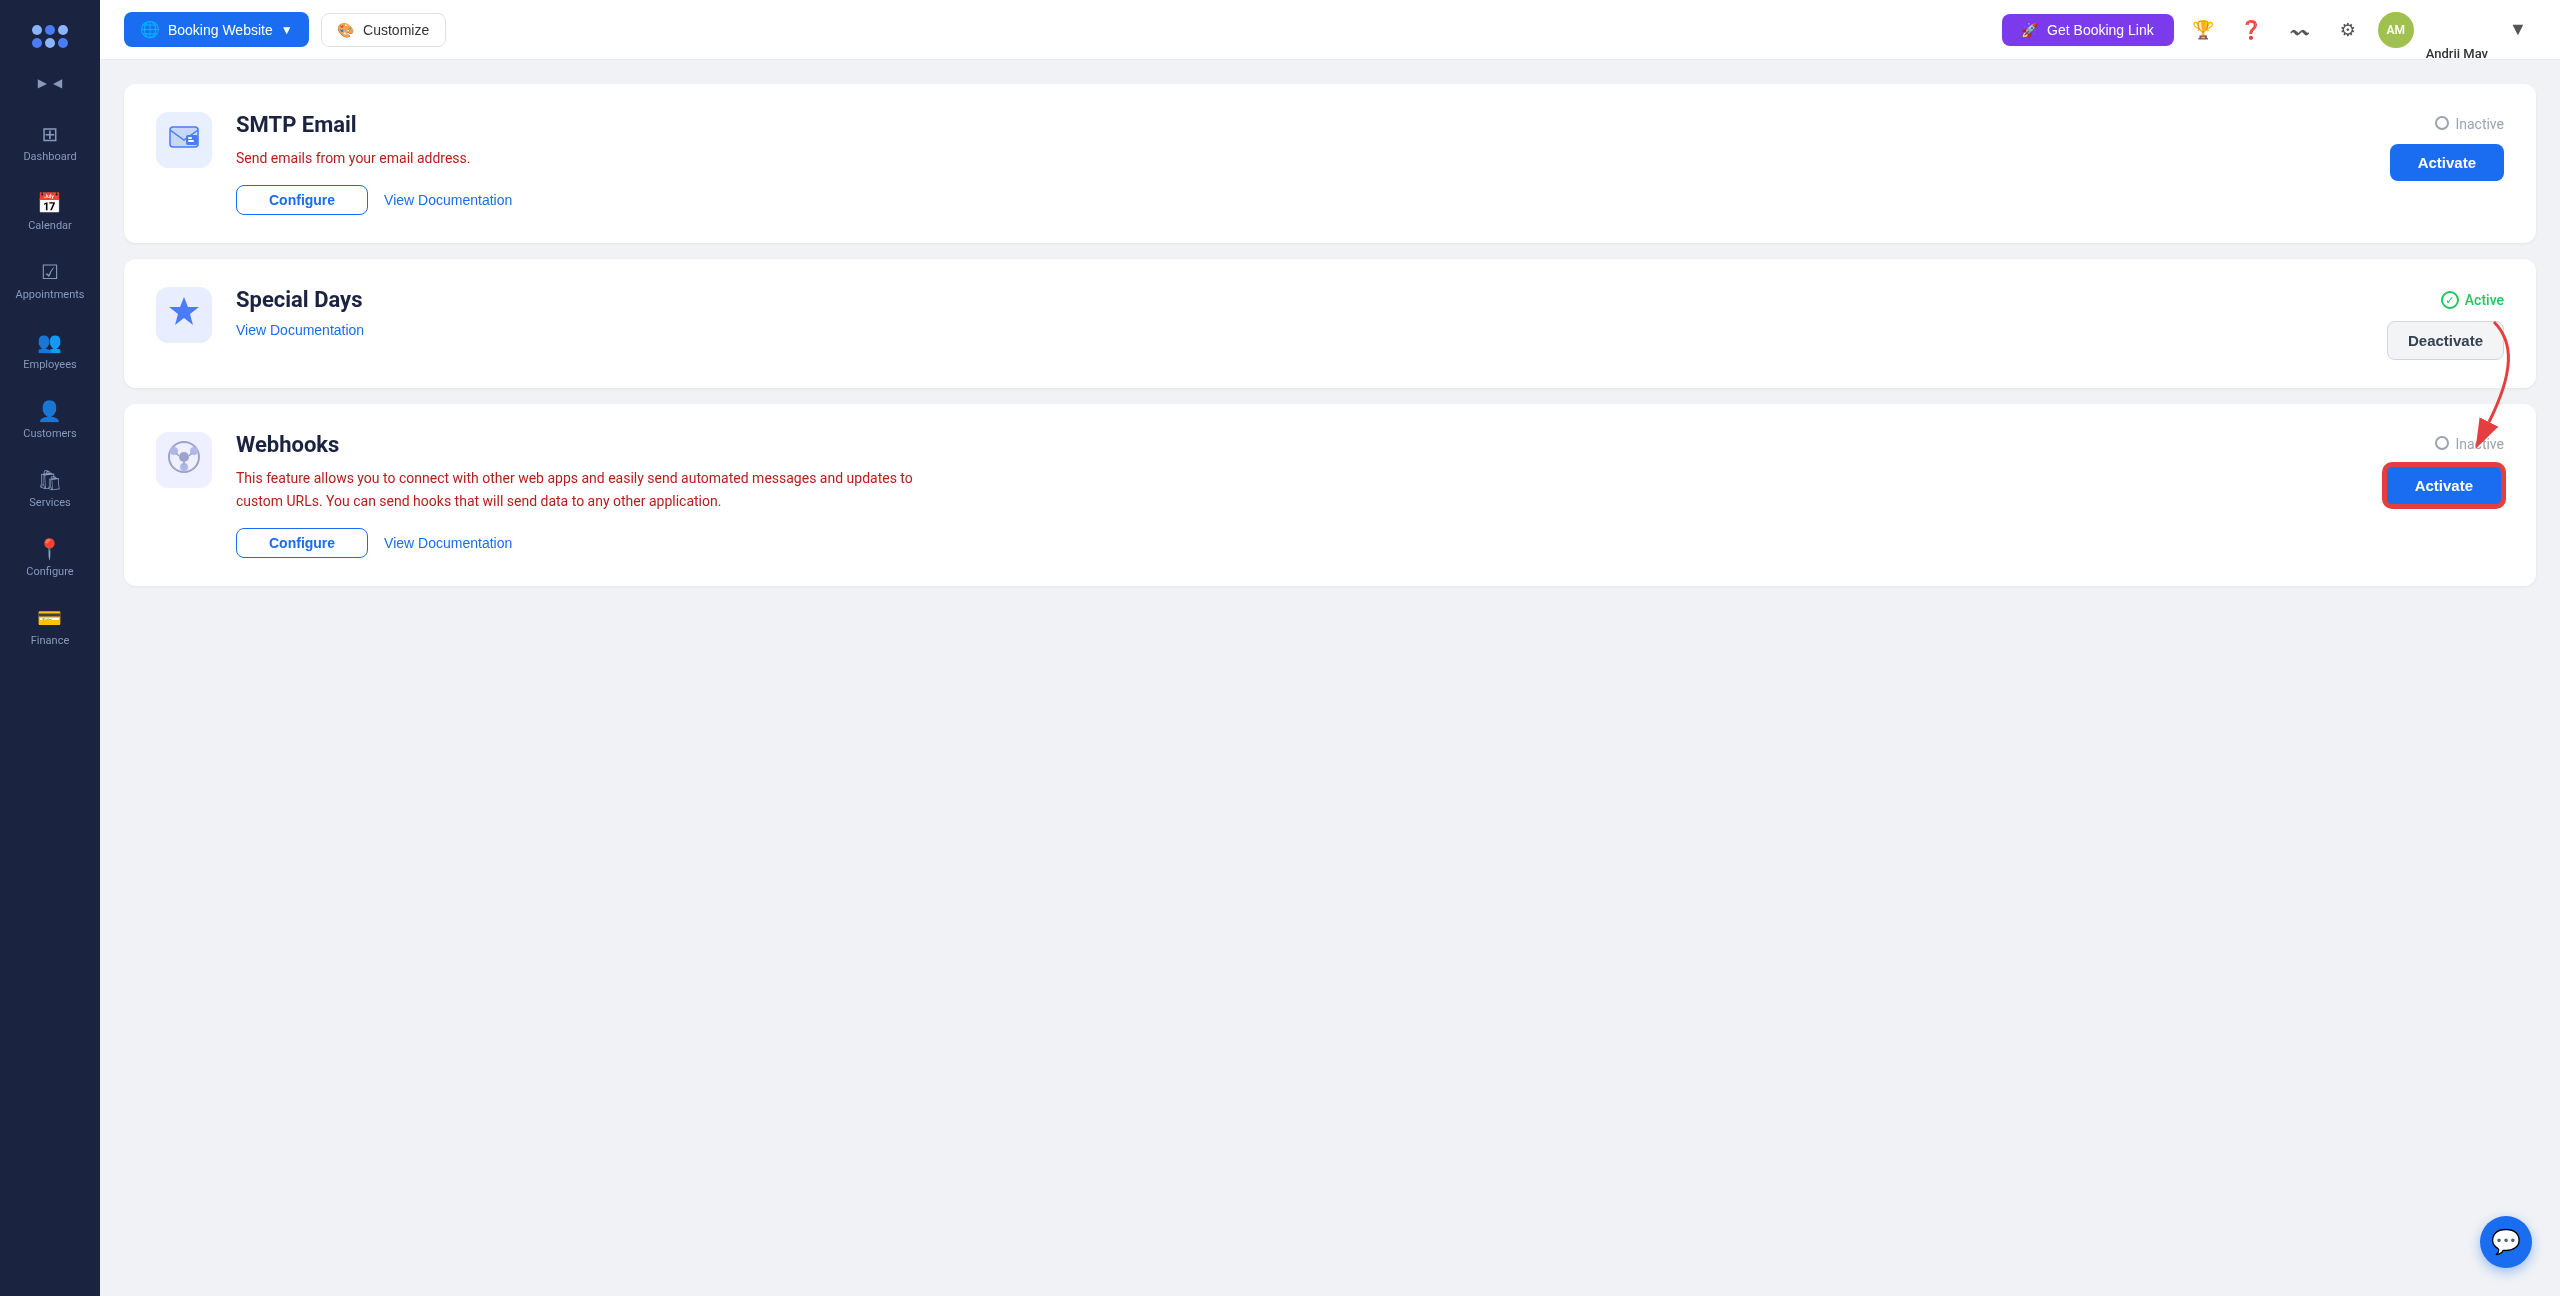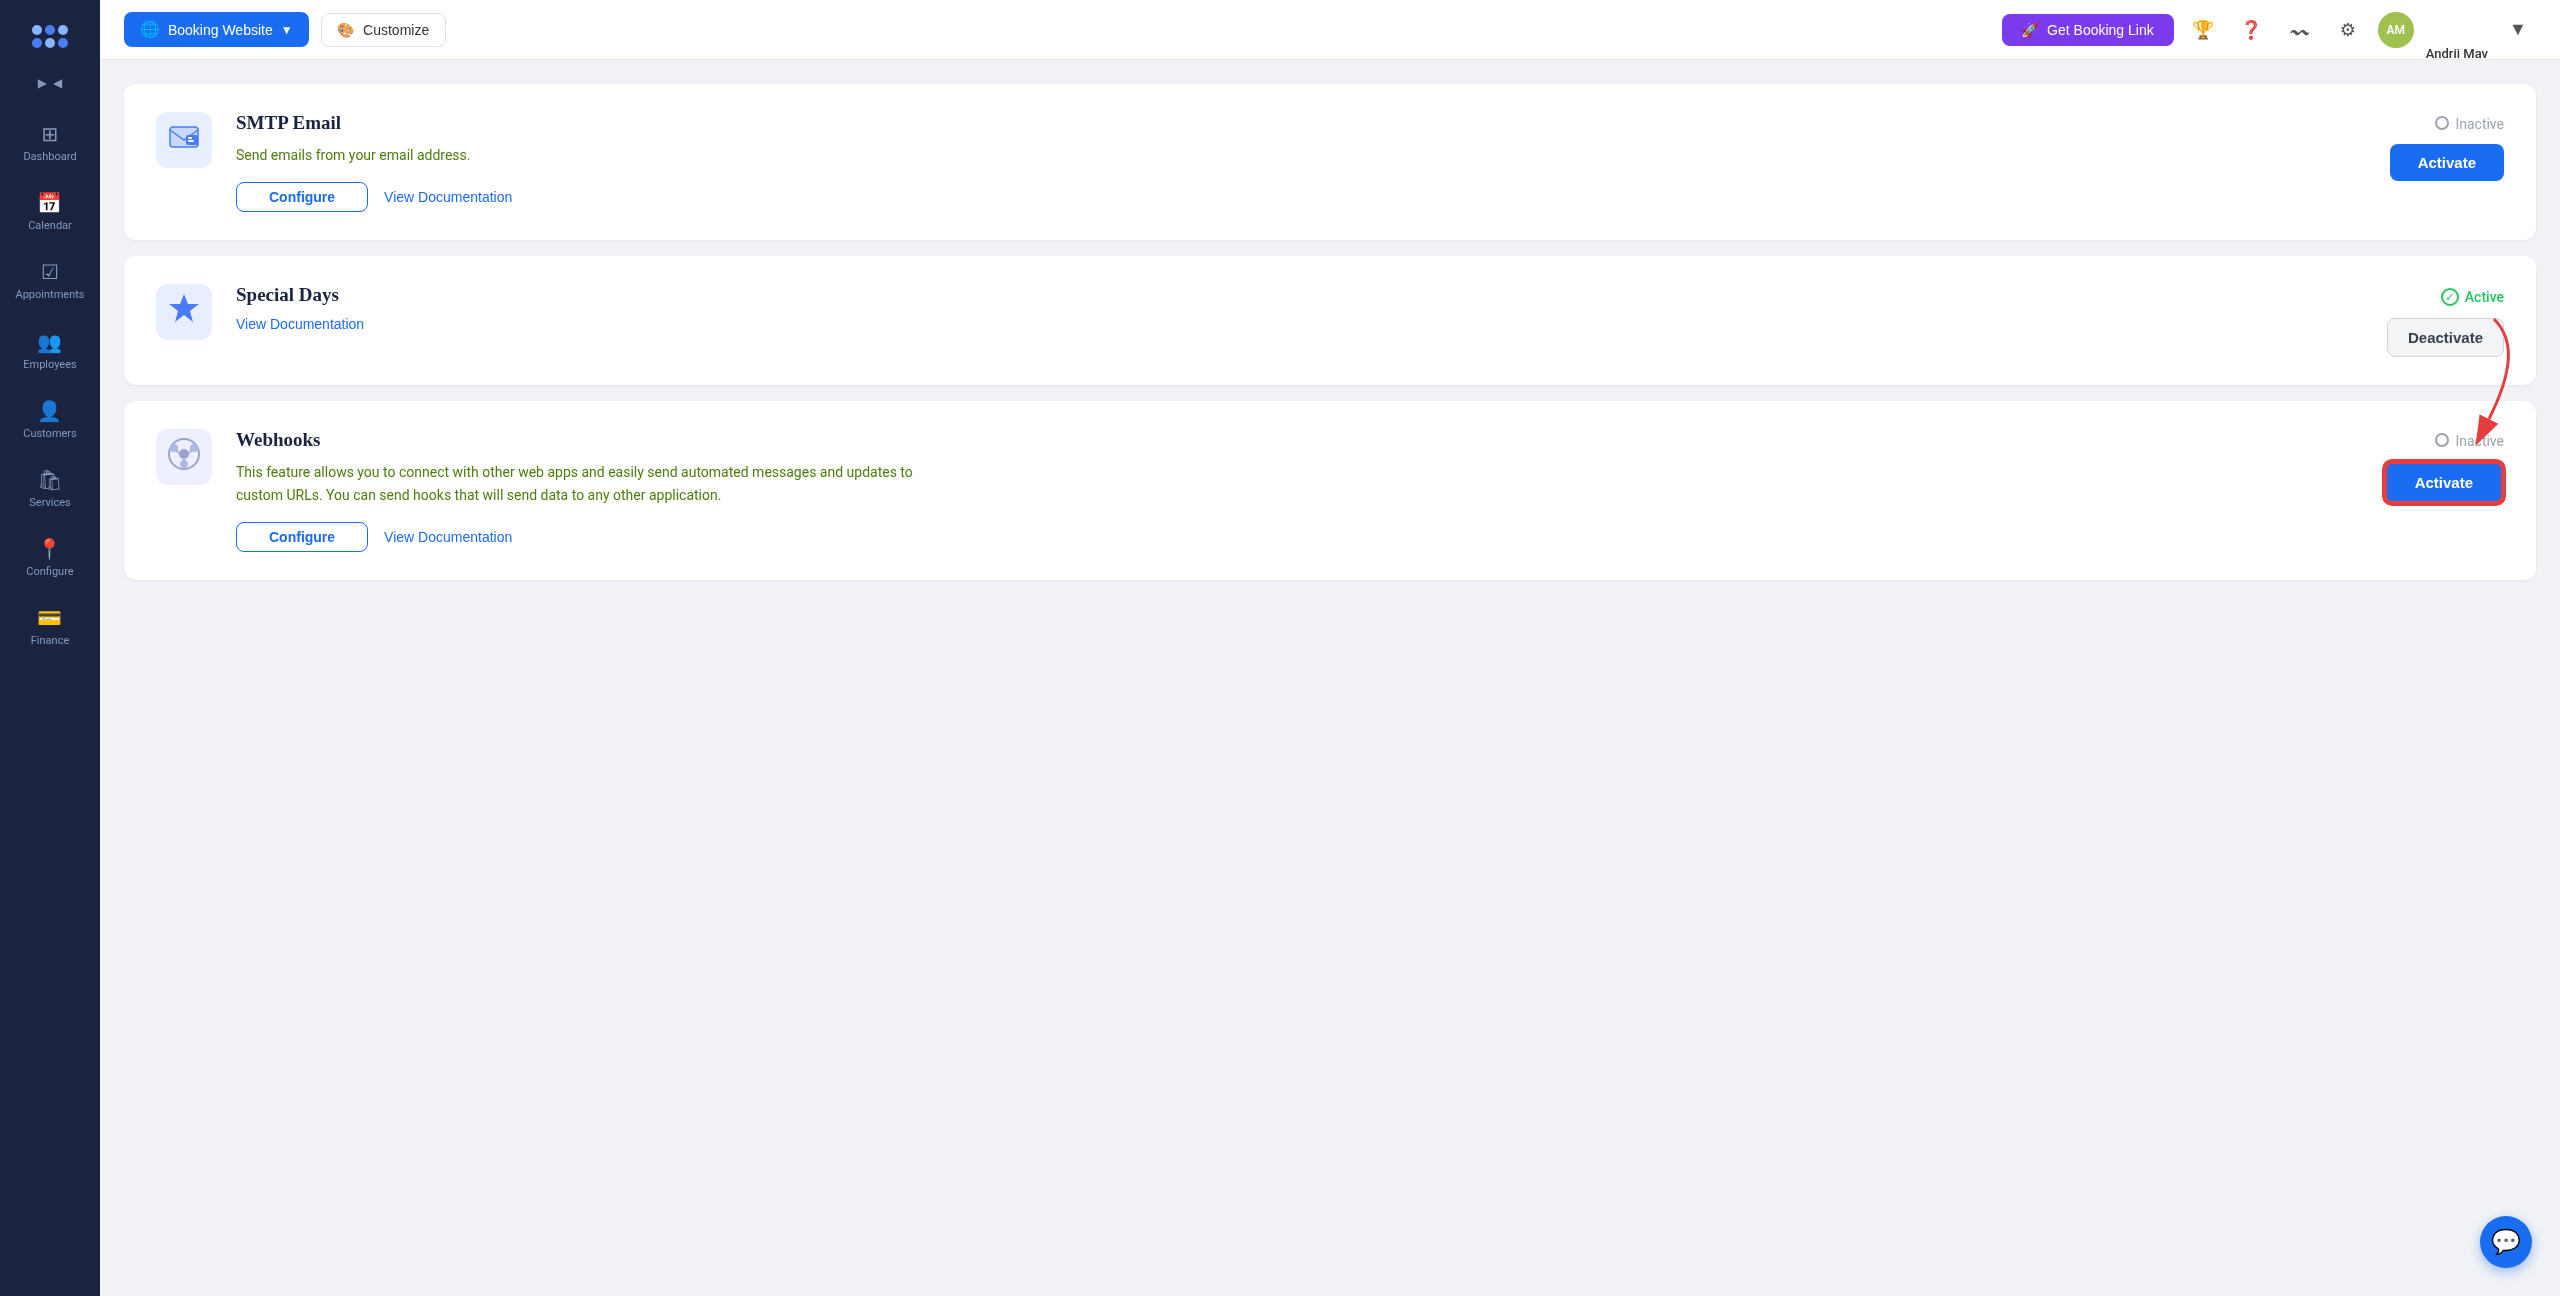--- a/index.html
+++ b/index.html
@@ -187,29 +187,28 @@
       display: flex;
       align-items: center;
       justify-content: center;
       flex-shrink: 0;
     }
     .feature-icon-wrap.special-days { background: #e8eeff; }
     .feature-icon-wrap.webhooks { background: #eef0ff; }
     .feature-icon { font-size: 28px; }
     .feature-body { flex: 1; }
     .feature-title {
-      font-size: 19px;
+      font-size: 22px;
       font-weight: 700;
       color: #1a2340;
       margin-bottom: 10px;
-      font-family: Liberation Serif, serif;
     }
     .feature-desc {
       font-size: 14px;
-      color: #4d7c0f;
+      color: #b91c1c;
       line-height: 1.6;
       max-width: 680px;
       margin-bottom: 16px;
     }
     .feature-actions {
       display: flex;
       gap: 16px;
       align-items: center;
     }
     .btn-configure {

